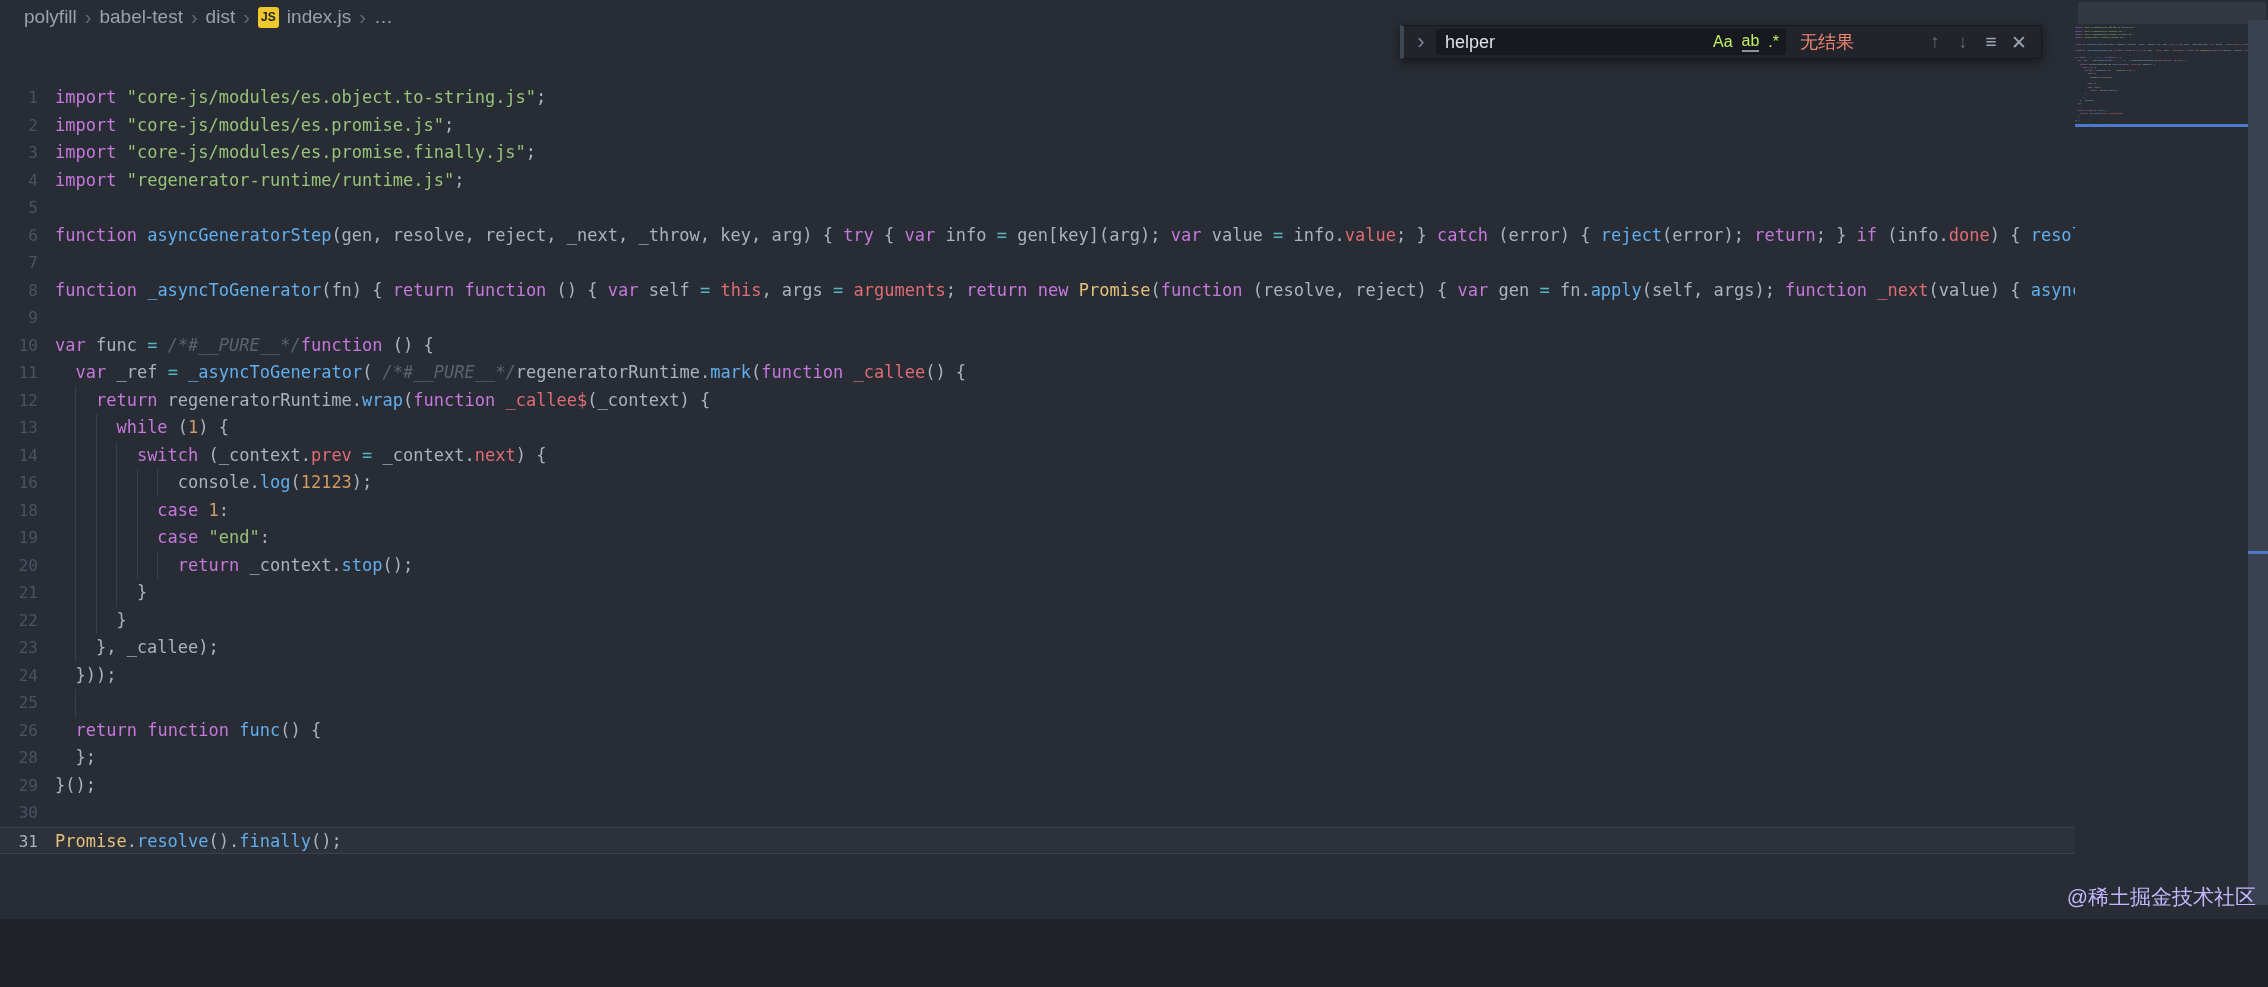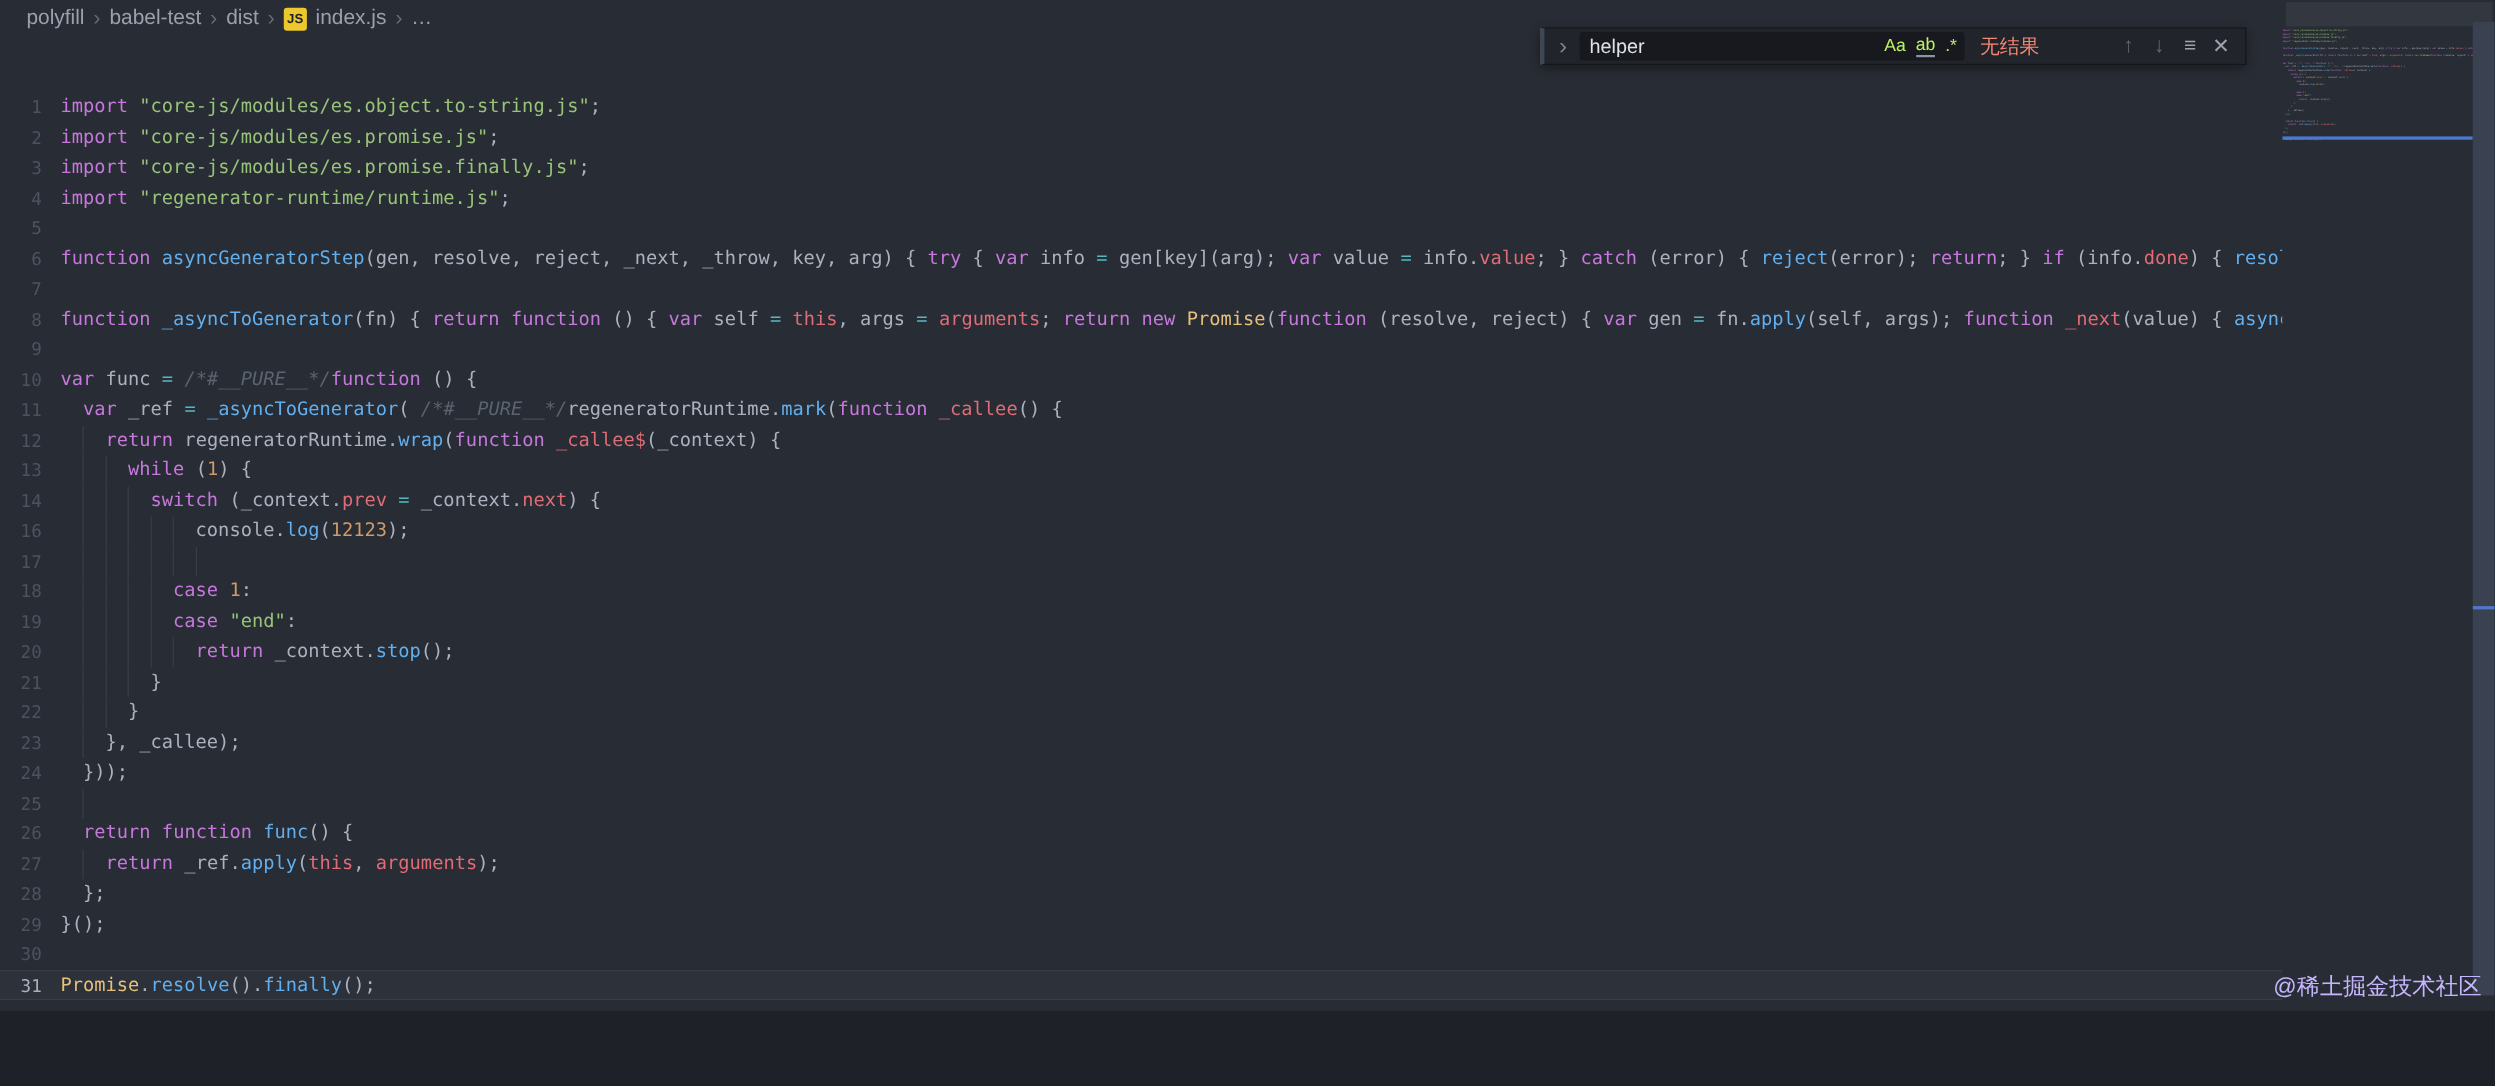--- a/index.html
+++ b/index.html
@@ -131,24 +131,20 @@
       </div>
       <div class="row">
         <span class="num">14</span>
         <span class="code"><span class="codein"><i class="guide" style="left: 2ch;"></i><i class="guide" style="left: 4ch;"></i><i class="guide" style="left: 6ch;"></i><span class="tk-d">        </span><span class="tk-k">switch</span><span class="tk-d"> (_context.</span><span class="tk-p">prev</span><span class="tk-d"> </span><span class="tk-o">=</span><span class="tk-d"> _context.</span><span class="tk-p">next</span><span class="tk-d">) {</span></span></span>
       </div>
       <div class="row">
         <span class="num">16</span>
         <span class="code"><span class="codein"><i class="guide" style="left: 2ch;"></i><i class="guide" style="left: 4ch;"></i><i class="guide" style="left: 6ch;"></i><i class="guide" style="left: 8ch;"></i><i class="guide" style="left: 10ch;"></i><span class="tk-d">            console.</span><span class="tk-f">log</span><span class="tk-d">(</span><span class="tk-n">12123</span><span class="tk-d">);</span></span></span>
       </div>
       <div class="row">
-        <span class="num">17</span>
-        <span class="code"><span class="codein"><i class="guide" style="left: 2ch;"></i><i class="guide" style="left: 4ch;"></i><i class="guide" style="left: 6ch;"></i><i class="guide" style="left: 8ch;"></i><i class="guide" style="left: 10ch;"></i><i class="guide" style="left: 12ch;"></i><span class="tk-d">            </span></span></span>
-      </div>
-      <div class="row">
         <span class="num">18</span>
         <span class="code"><span class="codein"><i class="guide" style="left: 2ch;"></i><i class="guide" style="left: 4ch;"></i><i class="guide" style="left: 6ch;"></i><i class="guide" style="left: 8ch;"></i><span class="tk-d">          </span><span class="tk-k">case</span><span class="tk-d"> </span><span class="tk-n">1</span><span class="tk-d">:</span></span></span>
       </div>
       <div class="row">
         <span class="num">19</span>
         <span class="code"><span class="codein"><i class="guide" style="left: 2ch;"></i><i class="guide" style="left: 4ch;"></i><i class="guide" style="left: 6ch;"></i><i class="guide" style="left: 8ch;"></i><span class="tk-d">          </span><span class="tk-k">case</span><span class="tk-d"> </span><span class="tk-s">"end"</span><span class="tk-d">:</span></span></span>
       </div>
       <div class="row">
         <span class="num">20</span>
         <span class="code"><span class="codein"><i class="guide" style="left: 2ch;"></i><i class="guide" style="left: 4ch;"></i><i class="guide" style="left: 6ch;"></i><i class="guide" style="left: 8ch;"></i><i class="guide" style="left: 10ch;"></i><span class="tk-d">            </span><span class="tk-k">return</span><span class="tk-d"> _context.</span><span class="tk-f">stop</span><span class="tk-d">();</span></span></span>
@@ -169,24 +165,20 @@
         <span class="num">24</span>
         <span class="code"><span class="codein"><span class="tk-d">  }));</span></span></span>
       </div>
       <div class="row">
         <span class="num">25</span>
         <span class="code"><span class="codein"><i class="guide" style="left: 2ch;"></i><span class="tk-d">  </span></span></span>
       </div>
       <div class="row">
         <span class="num">26</span>
         <span class="code"><span class="codein"><span class="tk-d">  </span><span class="tk-k">return</span><span class="tk-d"> </span><span class="tk-k">function</span><span class="tk-d"> </span><span class="tk-f">func</span><span class="tk-d">() {</span></span></span>
-      </div>
-      <div class="row">
-        <span class="num">27</span>
-        <span class="code"><span class="codein"><i class="guide" style="left: 2ch;"></i><span class="tk-d">    </span><span class="tk-k">return</span><span class="tk-d"> _ref.</span><span class="tk-f">apply</span><span class="tk-d">(</span><span class="tk-p">this</span><span class="tk-d">, </span><span class="tk-p">arguments</span><span class="tk-d">);</span></span></span>
       </div>
       <div class="row">
         <span class="num">28</span>
         <span class="code"><span class="codein"><span class="tk-d">  };</span></span></span>
       </div>
       <div class="row">
         <span class="num">29</span>
         <span class="code"><span class="codein"><span class="tk-d">}();</span></span></span>
       </div>
       <div class="row">

